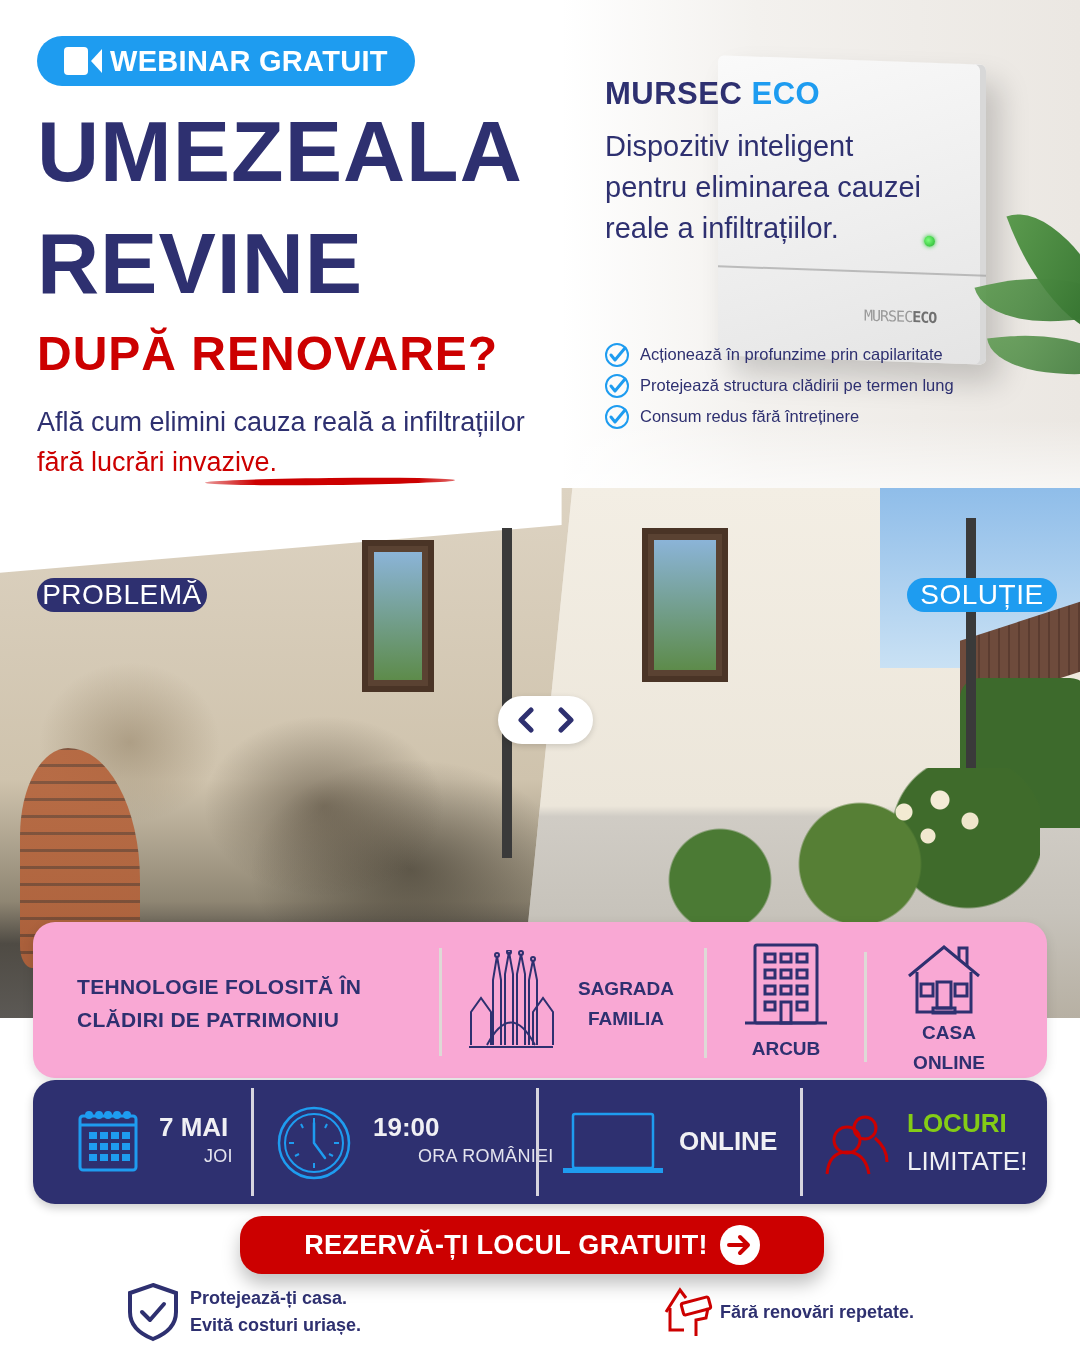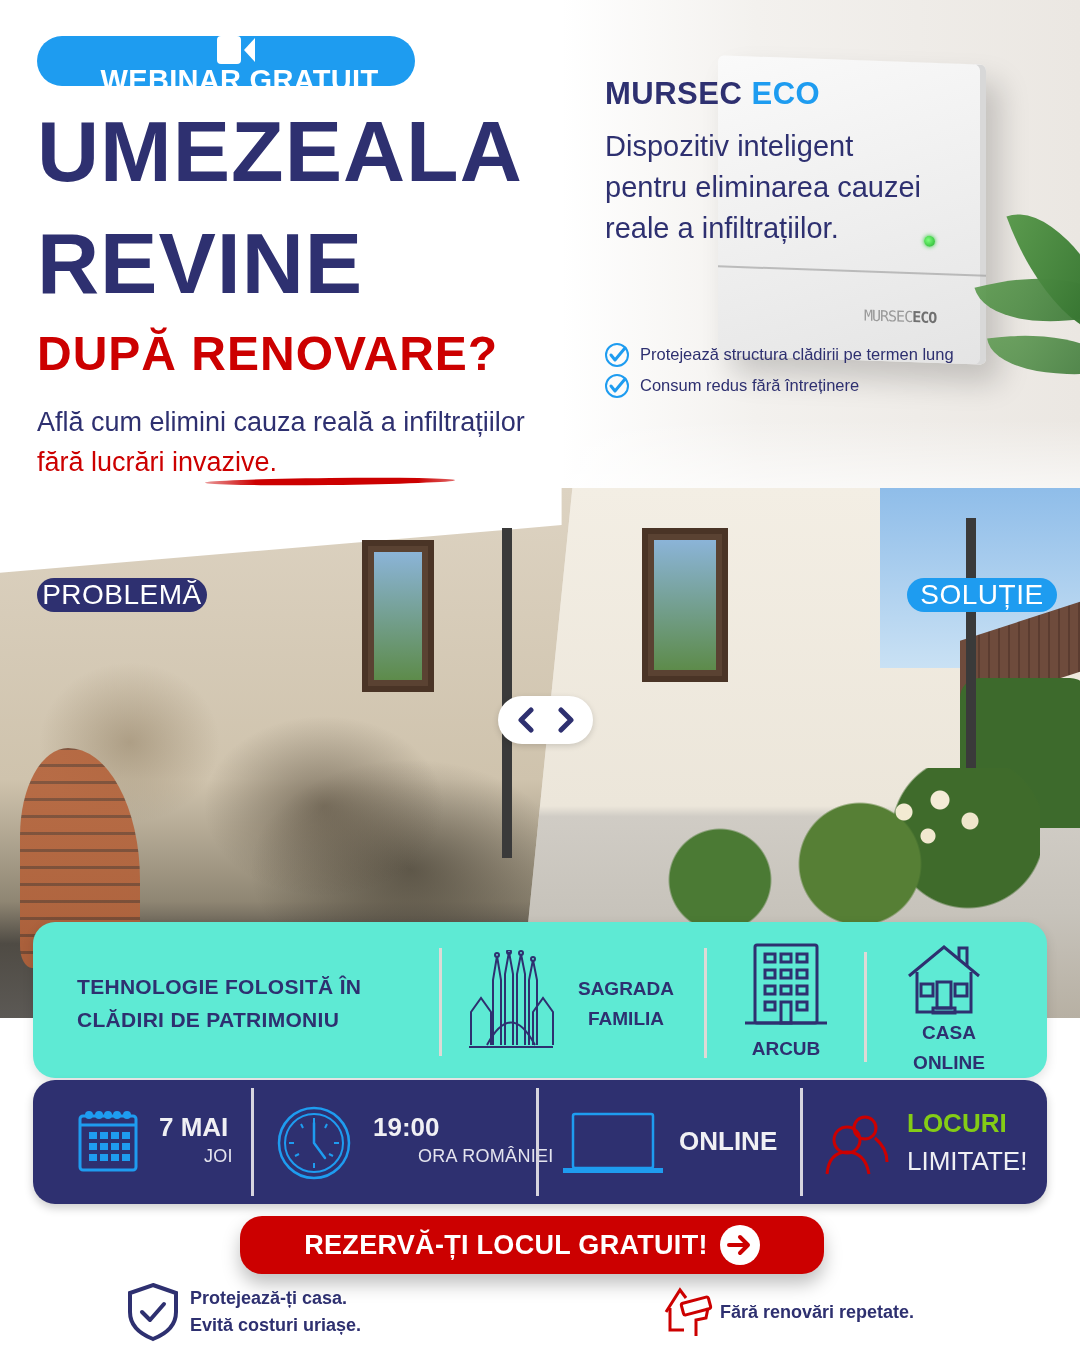--- a/index.html
+++ b/index.html
@@ -30,21 +30,21 @@
   .device .brand b { color: #707070; }
   .leaf { position: absolute; border-radius: 0 100% 0 100%; background: linear-gradient(135deg, #5b9a4e, #2f6d2b); }
   .leaf1 { left: 1030px; top: 200px; width: 70px; height: 150px; transform: rotate(-20deg); }
   .leaf2 { left: 980px; top: 270px; width: 130px; height: 60px; transform: rotate(-15deg); opacity: .9; }
   .leaf3 { left: 990px; top: 330px; width: 120px; height: 50px; transform: rotate(-8deg); opacity: .85; }
 
   
   .webinar-pill {
     position: absolute; left: 37px; top: 36px; width: 378px; height: 50px;
     background: #1e9cf0; border-radius: 25px; display: flex; align-items: center;
-    padding-left: 27px; color: #fff; flex-direction: column;
+    padding-left: 27px; color: #fff;
   }
   .cam-icon { display: inline-flex; align-items: center; margin-right: 8px; }
   .cam-icon .body { width: 24px; height: 28px; background: #fff; border-radius: 4px; }
   .cam-icon .lens { width: 0; height: 0; border-top: 12px solid transparent; border-bottom: 12px solid transparent;
     border-right: 11px solid #fff; margin-left: 3px; }
   .webinar-pill span.label { font-family: "Liberation Sans", sans-serif; font-weight: 700; font-size: 29px; letter-spacing: .3px; }
 
   .headline { position: absolute; left: 37px; font-family: "Liberation Sans", sans-serif; font-weight: 700; color: #2e3070; line-height: 1; }
   .h1 { top: 108px; font-size: 86px; letter-spacing: 1px; }
   .h2 { top: 220px; font-size: 86px; letter-spacing: 1px; }
@@ -112,21 +112,21 @@
   .tag { position: absolute; height: 34px; border-radius: 17px; color: #fff; display: flex; align-items: center; justify-content: center;
     font-family: "Liberation Sans", sans-serif; font-size: 28px; letter-spacing: .5px; }
   .tag-problem { left: 37px; top: 578px; width: 170px; background: #2e3070; }
   .tag-solution { left: 907px; top: 578px; width: 150px; background: #1e9cf0; }
 
   .slider-handle { position: absolute; left: 498px; top: 696px; width: 95px; height: 48px; border-radius: 24px; background: #fff;
     display: flex; align-items: center; justify-content: center; gap: 18px; box-shadow: 0 2px 6px rgba(0,0,0,.15); }
   .slider-handle svg { width: 22px; height: 26px; }
 
   
-  .heritage-card { position: absolute; left: 33px; top: 922px; width: 1014px; height: 156px; background: #5eead4; border-radius: 22px;
+  .heritage-card { position: absolute; left: 33px; top: 922px; width: 1014px; height: 156px; background: #f9a8d4; border-radius: 22px;
     box-shadow: 0 4px 12px rgba(0,0,0,.12); }
   .heritage-title { position: absolute; left: 44px; top: 48px; width: 360px; font-family: "Liberation Sans", sans-serif; font-weight: 700; font-size: 21px;
     line-height: 33px; color: #2e3070; letter-spacing: .3px; }
   .vdiv { position: absolute; width: 3px; background: #dedad6; }
   .hd1 { left: 406px; top: 26px; height: 108px; }
   .hd2 { left: 671px; top: 26px; height: 110px; }
   .hd3 { left: 831px; top: 30px; height: 110px; }
   .hc-icon { position: absolute; }
   .hc-label { position: absolute; font-family: "Liberation Sans", sans-serif; font-weight: 700; font-size: 19px; line-height: 30px; color: #2e3070; text-align: center; }
 
@@ -182,20 +182,27 @@
 </div>
 <div class="brush"></div>
 
 <div class="product-name">
   <span>MURSEC</span>
   <span class="eco">ECO</span>
 </div>
 <div class="product-desc">Dispozitiv inteligent pentru eliminarea cauzei reale a infiltrațiilor.</div>
 
 <ul class="benefits">
+  <li>
+    <svg class="check" viewBox="0 0 26 26">
+        <circle cx="13" cy="13" r="11" fill="none" stroke="#1e9cf0" stroke-width="2"></circle>
+        <path d="M7 13 l4 5 l10 -12" fill="none" stroke="#1e9cf0" stroke-width="3" stroke-linecap="round" stroke-linejoin="round"></path>
+      </svg>
+    <span class="txt">Acționează în profunzime prin capilaritate</span>
+  </li>
   <li>
     <svg class="check" viewBox="0 0 26 26">
         <circle cx="13" cy="13" r="11" fill="none" stroke="#1e9cf0" stroke-width="2"></circle>
         <path d="M7 13 l4 5 l10 -12" fill="none" stroke="#1e9cf0" stroke-width="3" stroke-linecap="round" stroke-linejoin="round"></path>
       </svg>
     <span class="txt">Protejează structura clădirii pe termen lung</span>
   </li>
   <li>
     <svg class="check" viewBox="0 0 26 26">
         <circle cx="13" cy="13" r="11" fill="none" stroke="#1e9cf0" stroke-width="2"></circle>

